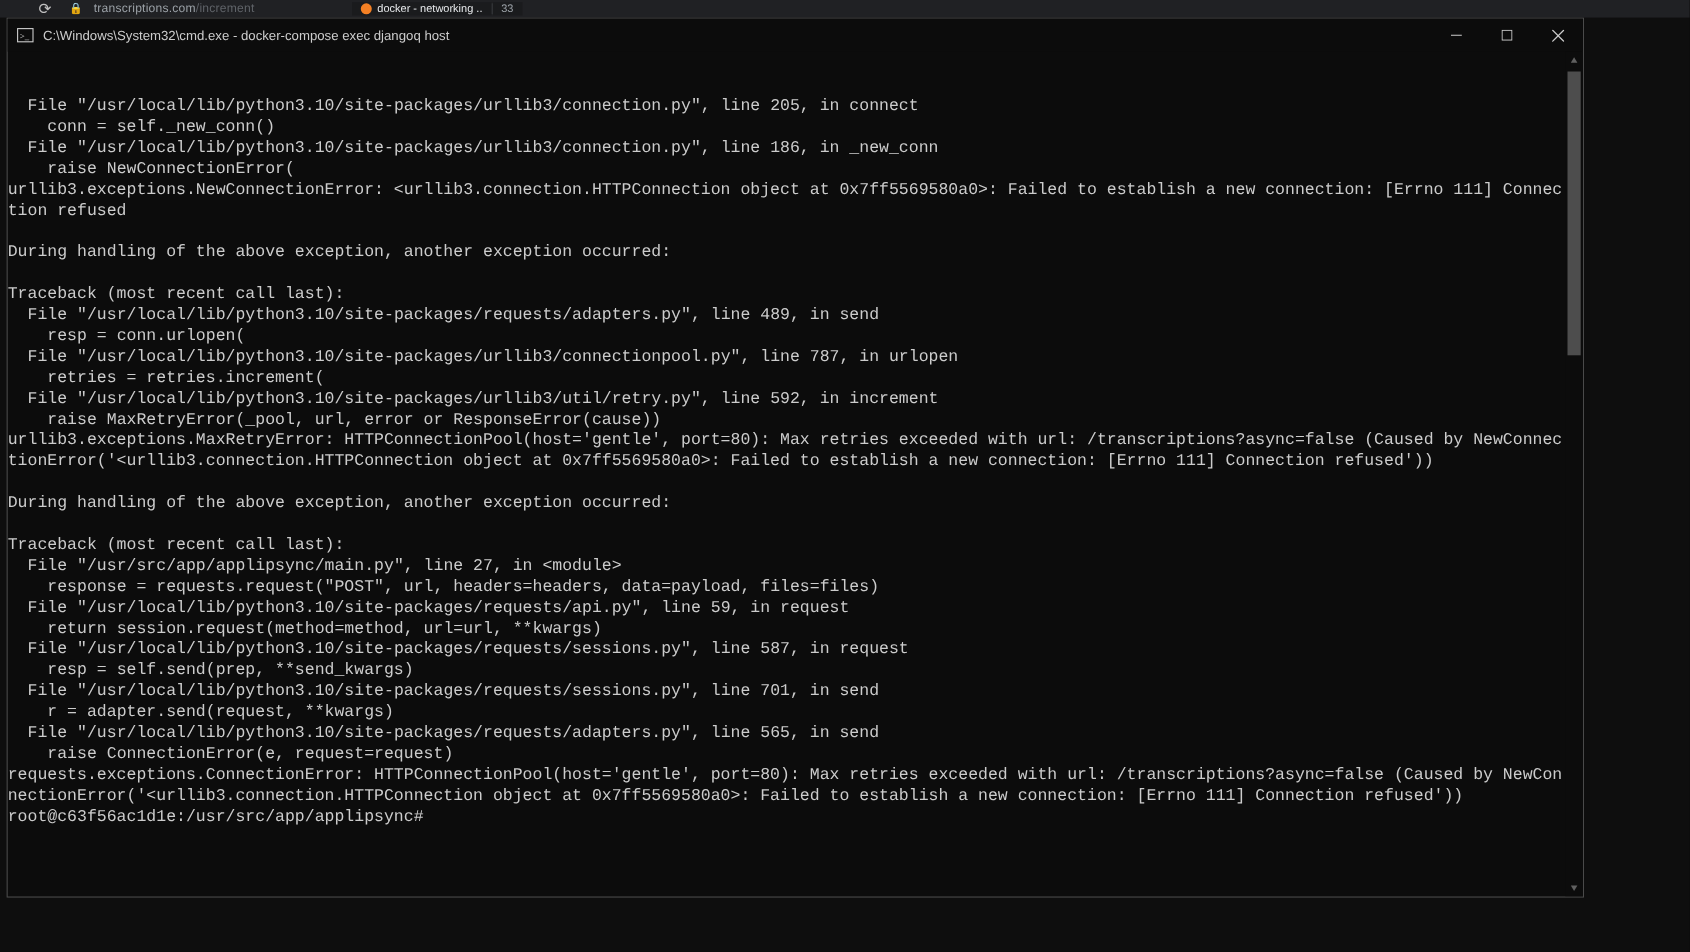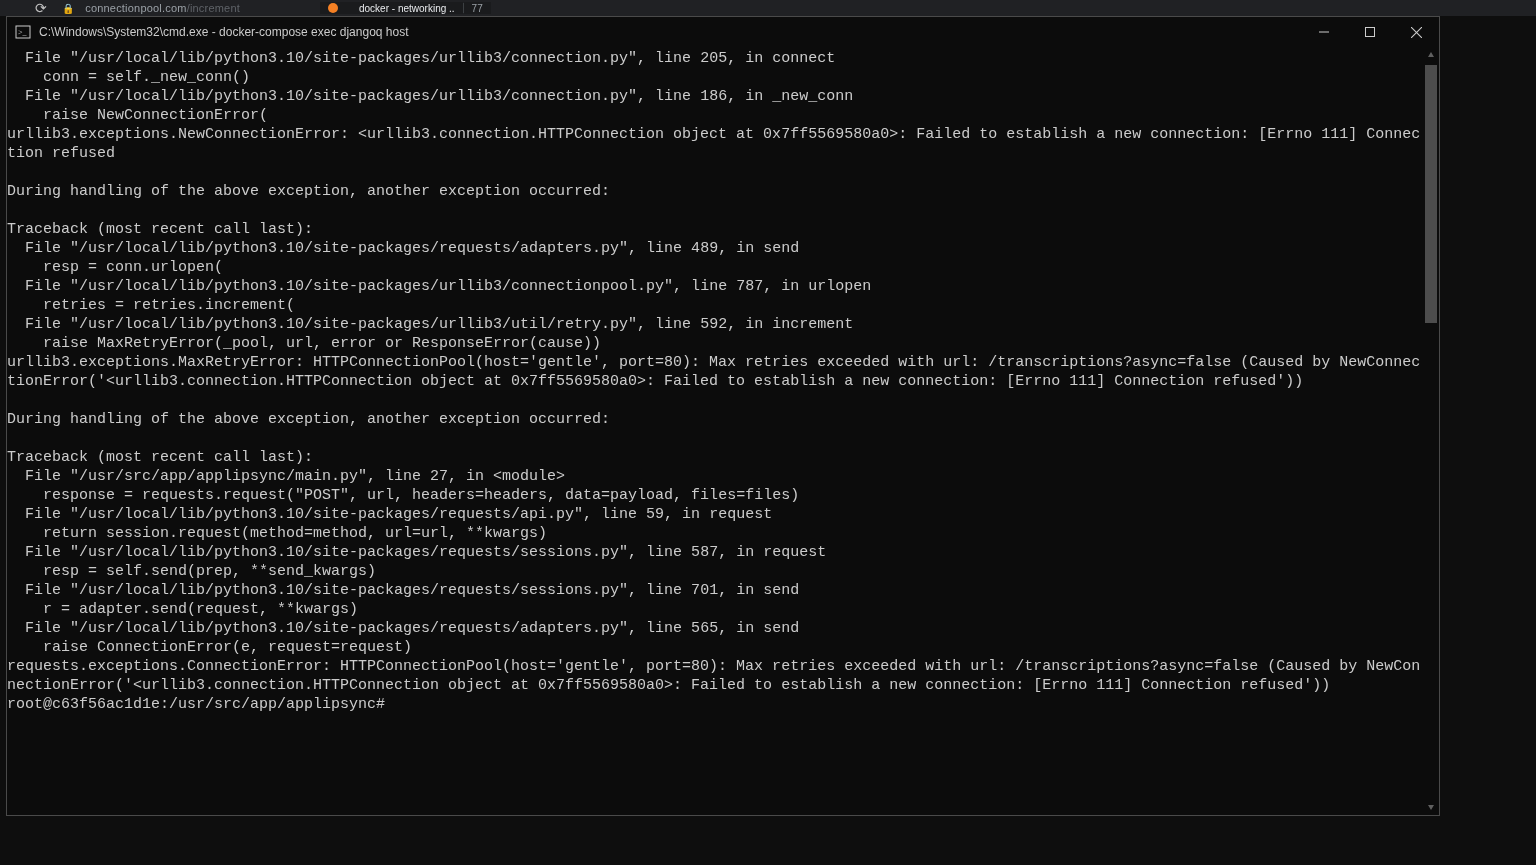--- a/index.html
+++ b/index.html
@@ -78,20 +78,21 @@
       position:absolute;
       inset: 0 16px 0 0;
       padding: 2px 0 0 0;
       color: #cccccc;
       font-family: Consolas, "Courier New", monospace;
       font-size: 15px;
       line-height: 19px;
       white-space: pre-wrap;
       word-break: break-all;
       overflow: hidden;
+      margin-top: 38px;
     }
     .scrollbar {
       position: absolute;
       top: 0; right: 0; bottom: 0;
       width: 16px;
       background: #0c0c0c;
       display: flex;
       flex-direction: column;
     }
     .sb-arrow {
@@ -123,42 +124,42 @@
     .tab {
       height:12px;
       background:#1a1b1d;
       color:#9aa0a6;
       padding: 0 8px;
       display:flex;
       align-items:center;
       overflow:hidden;
       white-space:nowrap;
     }
-    .tab.sel { color:#e8eaed;gap:16px; }
+    .tab.sel { color:#e8eaed; }
     .tab .dot{ width:10px;height:10px; border-radius:50%; background:#f48024; margin-right:5px; display:inline-block;}
     .tab-sep {
       width:1px; background:#3c4043; height:10px; align-self:center;
     }
   </style>
 </head>
 <body>
 
 <div class="browser-hint">
   <span class="browser-refresh">⟳</span>
   <span class="lock-ico">🔒</span>
-  <span class="addr-frag"><span>connectionpool.com</span><span class="suf">/increment</span></span>
+  <span class="addr-frag"><span>transcriptions.com</span><span class="suf">/increment</span></span>
 </div>
 <div class="tab-strip">
   <div class="tab sel">
       <span class="dot"></span>
       <span>docker - networking ..</span>
     </div>
   <div class="tab-sep"></div>
   <div class="tab">
-      <span>77</span>
+      <span>33</span>
     </div>
 </div>
 
 <div class="w">
   <div class="titlebar">
     <span class="ico">
       <svg viewBox="0 0 16 16">
           <rect x="1" y="2" width="14" height="12" fill="none" stroke="#ccc"></rect>
           <text x="3" y="11" font-size="8" fill="#ccc" font-family="Consolas">&gt;_</text>
         </svg>

